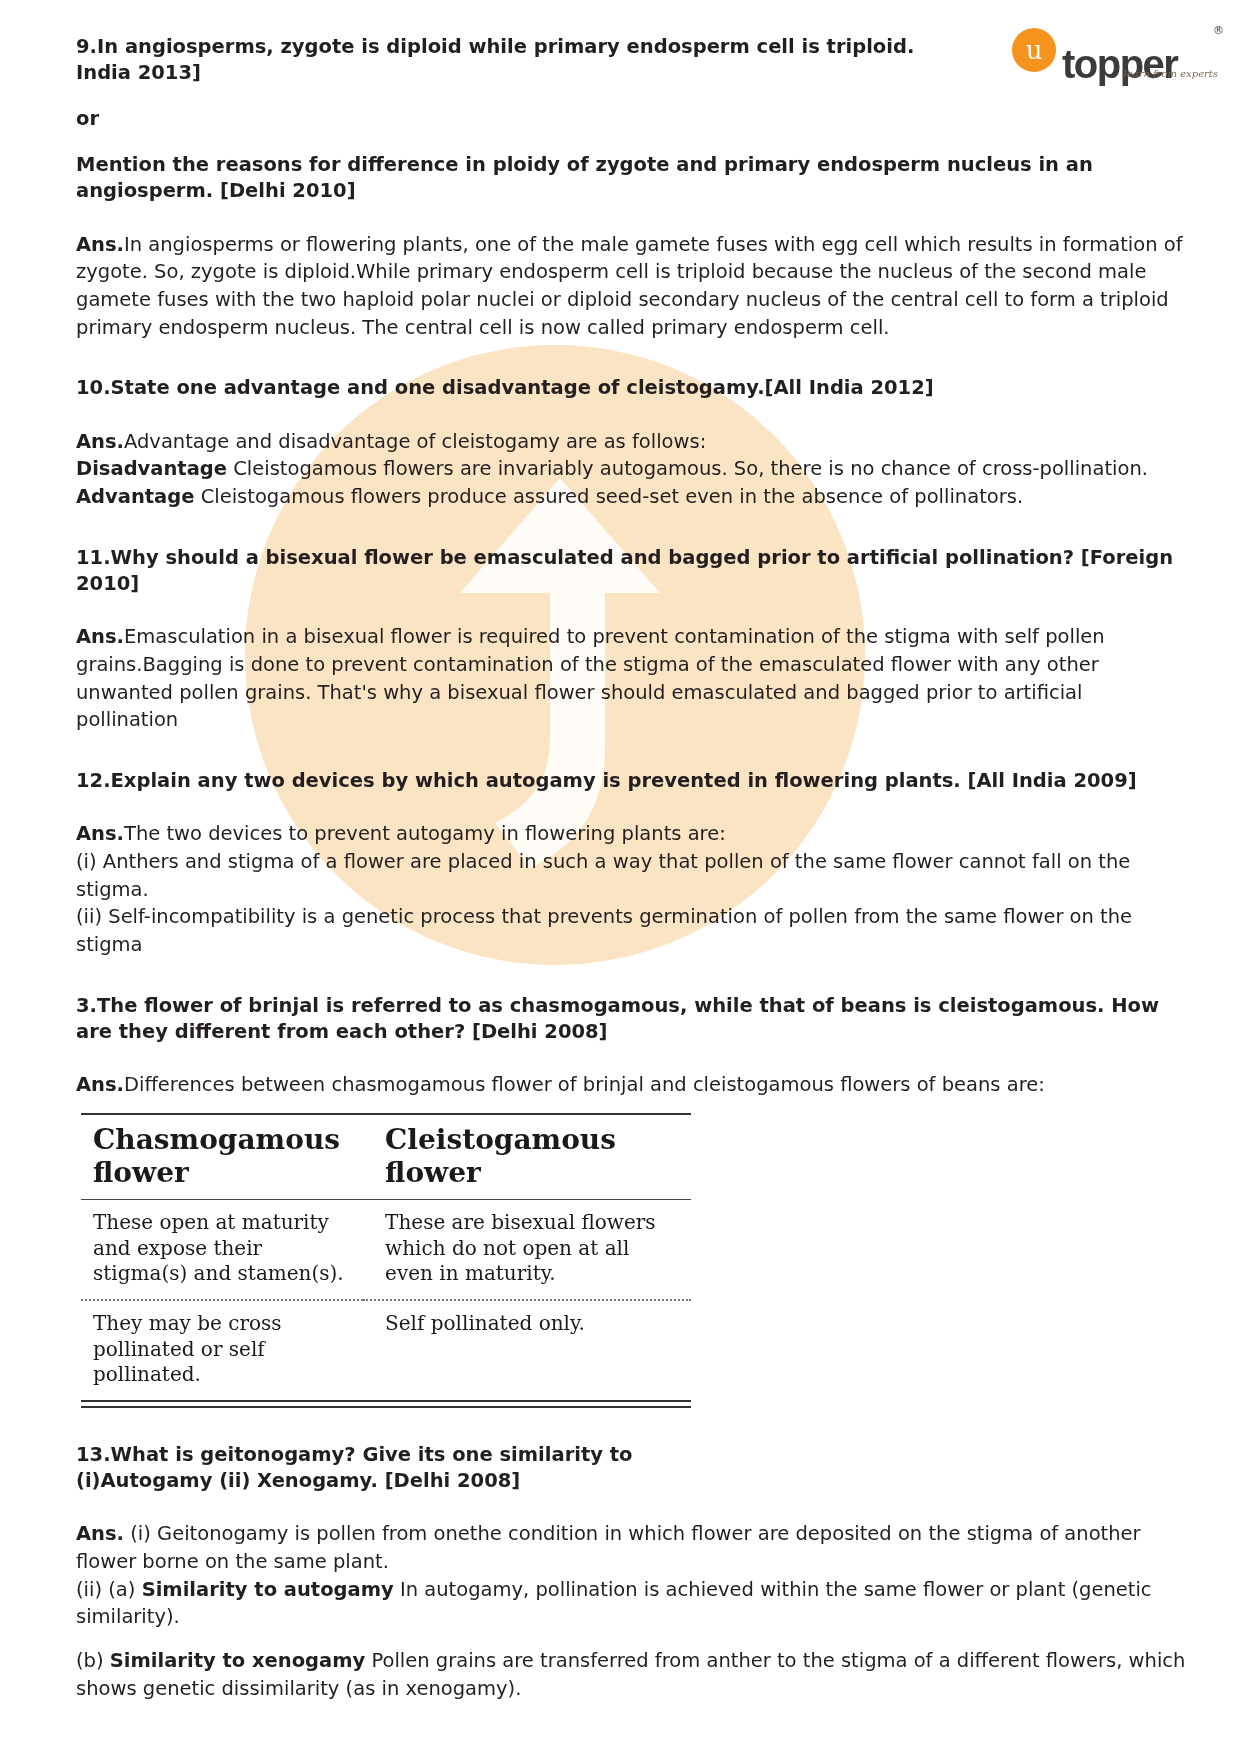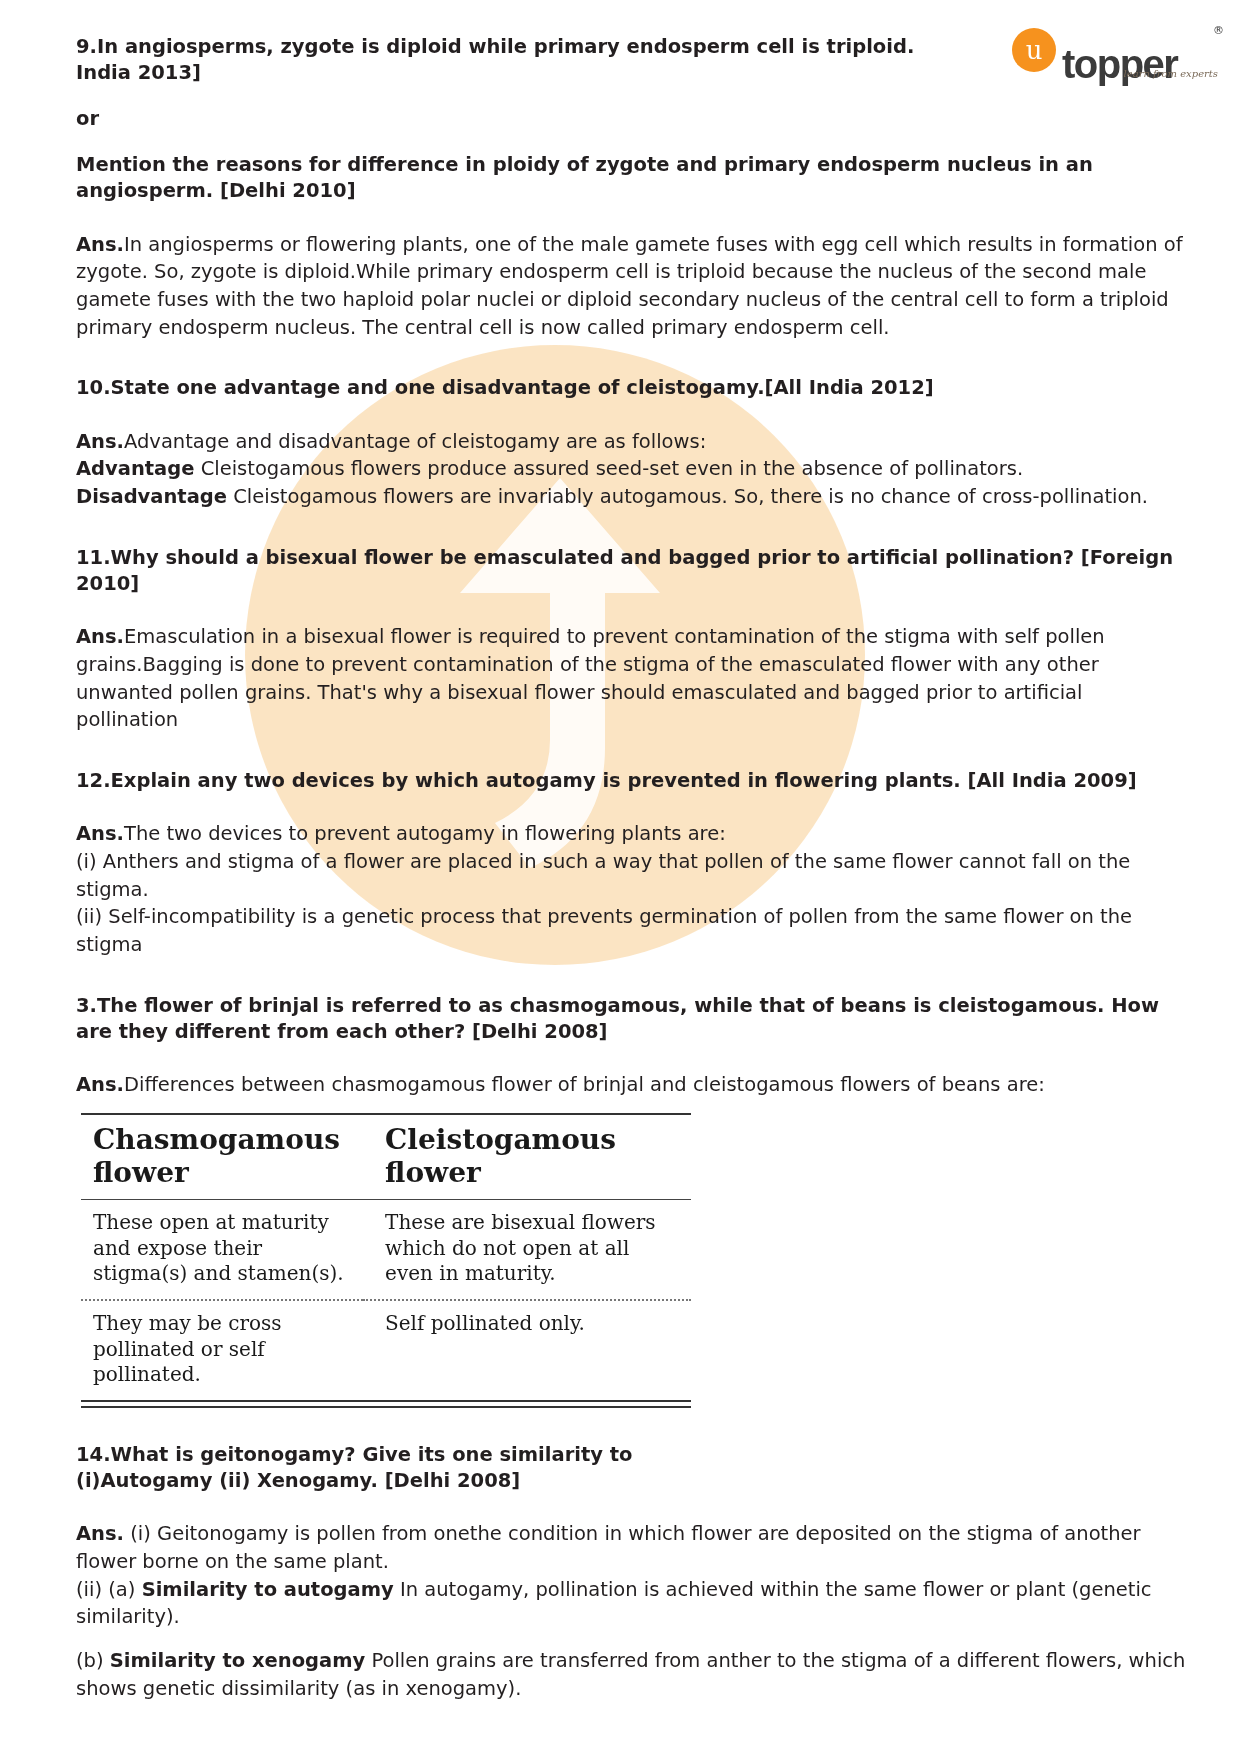--- a/index.html
+++ b/index.html
@@ -194,22 +194,22 @@
     <p class="or">or</p>
     <p class="q">Mention the reasons for difference in ploidy of zygote and primary endosperm nucleus in an angiosperm.   [Delhi 2010]</p>
     <div class="sp-md"></div>
     <p class="ans"><b>Ans.</b><span>In angiosperms or flowering plants, one of the male gamete fuses with egg cell which results in formation of zygote. So, zygote is diploid.While primary endosperm cell is triploid because the nucleus of the second male gamete fuses with the two haploid polar nuclei or diploid secondary nucleus of the central cell to form a triploid primary endosperm nucleus. The central cell is now called primary endosperm cell.</span></p>
 
     <div class="sp-lg"></div>
 
     <p class="q"><span>10.</span><span>State one advantage and one disadvantage of cleistogamy.[All India 2012]</span></p>
     <div class="sp-md"></div>
     <p class="ans"><b>Ans.</b><span>Advantage and disadvantage of cleistogamy are as follows:</span></p>
+    <p class="ans"><b>Disadvantage</b><span> Cleistogamous flowers are invariably autogamous. So, there is no chance of cross-pollination.</span></p>
     <p class="ans"><b>Advantage</b><span> Cleistogamous flowers produce assured seed-set even in the absence of pollinators.</span></p>
-    <p class="ans"><b>Disadvantage</b><span> Cleistogamous flowers are invariably autogamous. So, there is no chance of cross-pollination.</span></p>
 
     <div class="sp-lg"></div>
 
     <p class="q"><span>11.</span><span>Why should a bisexual flower be emasculated and bagged prior to artificial pollination? [Foreign 2010]</span></p>
     <div class="sp-md"></div>
     <p class="ans"><b>Ans.</b><span>Emasculation in a bisexual flower is required to prevent contamination of the stigma with self pollen grains.Bagging is done to prevent contamination of the stigma of the emasculated flower with any other unwanted pollen grains. That's why a bisexual flower should emasculated and bagged prior to artificial pollination</span></p>
 
     <div class="sp-lg"></div>
 
     <p class="q"><span>12.</span><span>Explain any two devices by which autogamy is prevented in flowering plants.   [All India 2009]</span></p>
@@ -242,21 +242,21 @@
             <td class="c1 col1">They may be cross pollinated or self pollinated.</td>
             <td class="c2 col2">Self pollinated only.</td>
           </tr>
         </tbody>
       </table>
       <div class="tbl-bottom"></div>
     </div>
 
     <div class="sp-lg"></div>
 
-    <p class="q"><span>14.</span><span>What is geitonogamy? Give its one similarity to</span></p>
+    <p class="q"><span>13.</span><span>What is geitonogamy? Give its one similarity to</span></p>
     <p class="q">(i)Autogamy (ii) Xenogamy. [Delhi 2008]</p>
     <div class="sp-md"></div>
     <p class="ans"><b>Ans.</b><span> (i) Geitonogamy is pollen from onethe condition in which flower are deposited on the stigma of another flower borne on the same plant.</span></p>
     <p class="ans"><span>(ii) (a) </span><b>Similarity to autogamy</b><span> In autogamy, pollination is achieved within the same flower or plant (genetic similarity).</span></p>
     <div class="sp-sm"></div>
     <p class="ans"><span>(b) </span><b>Similarity to xenogamy</b><span> Pollen grains are transferred from anther to the stigma of a different flowers, which shows genetic dissimilarity (as in xenogamy).</span></p>
 
   </div>
 </div>
 

